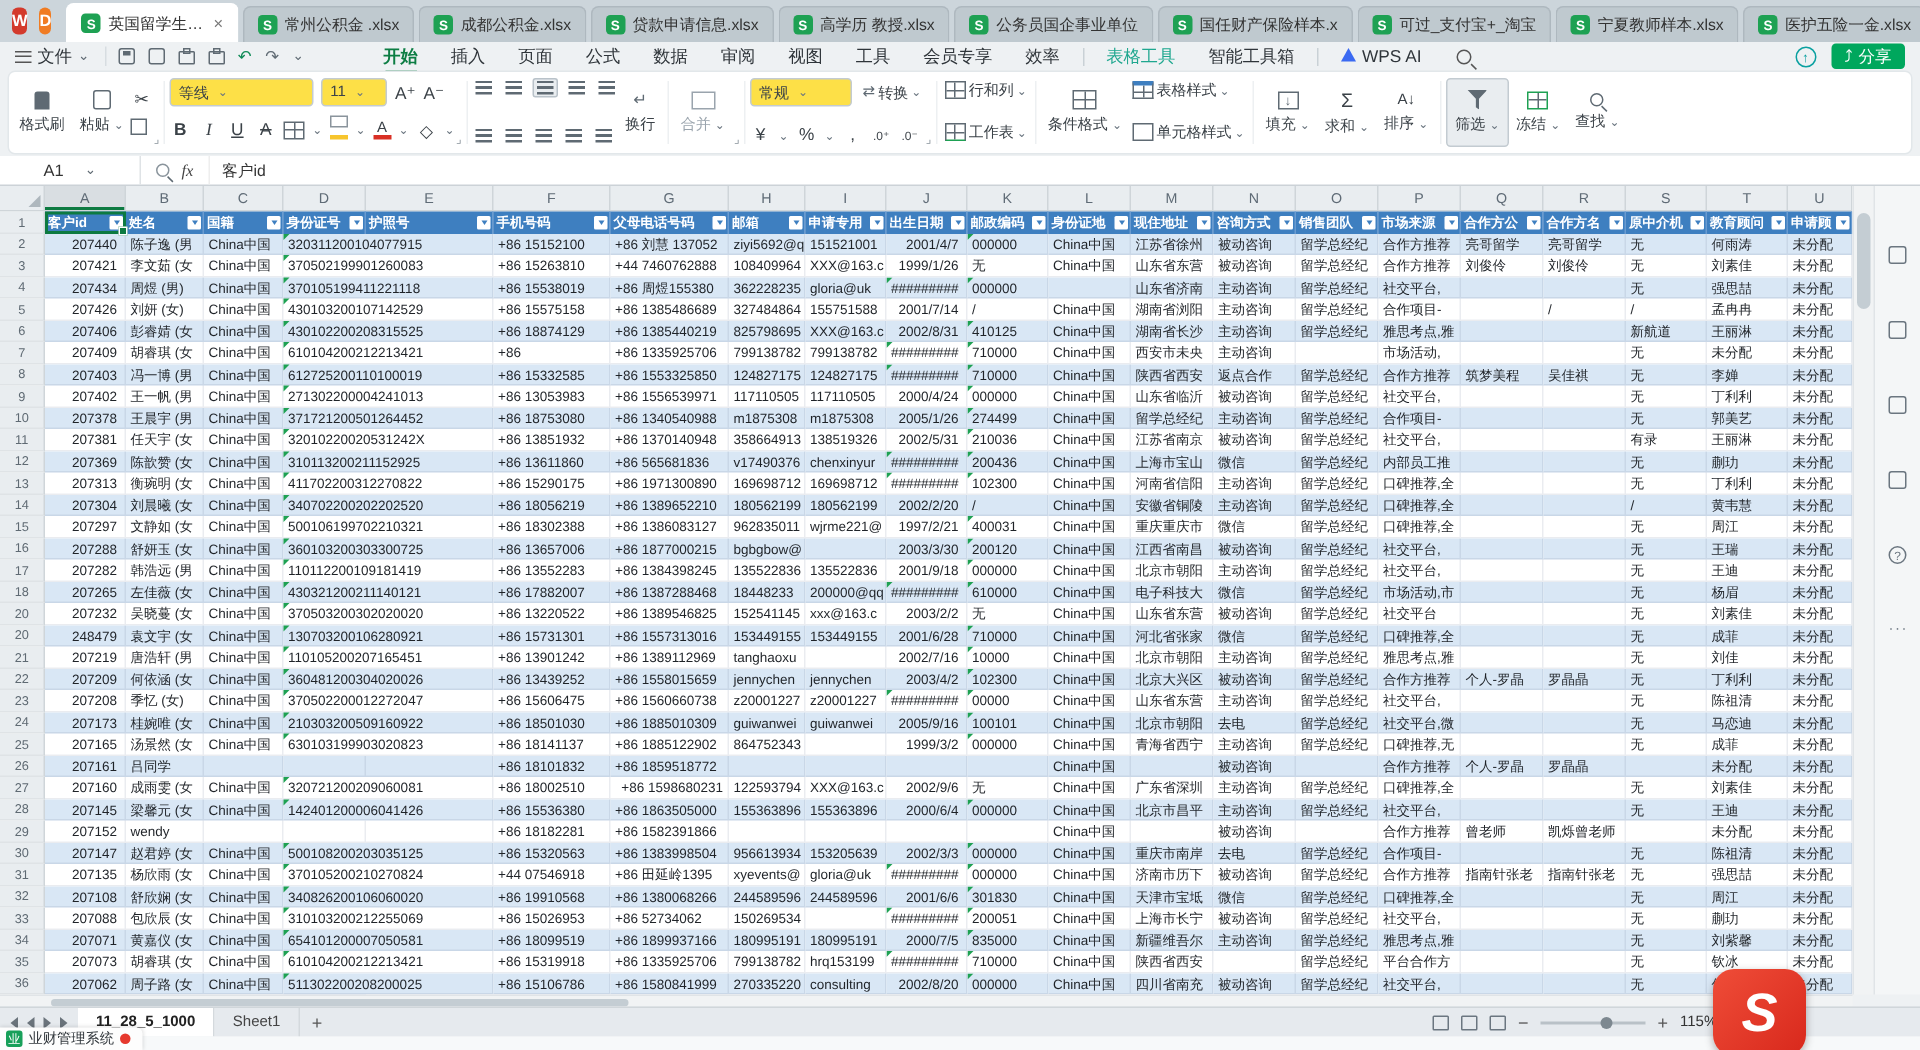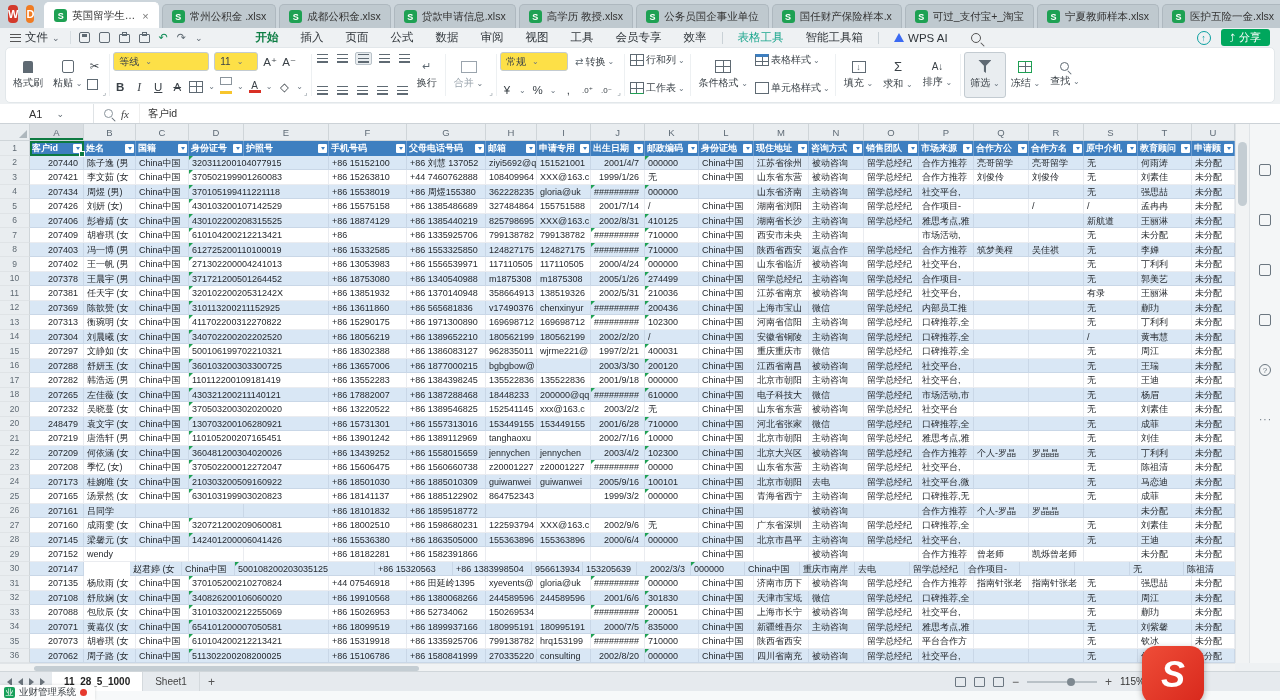--- a/index.html
+++ b/index.html
@@ -1119,21 +1119,21 @@
         <div class="gc" style="width: 43px;">未分配</div>
       </div>
       <div class="grow">
         <div class="rn">27</div>
         <div class="gc r" style="width: 54px;">207160</div>
         <div class="gc" style="width: 52px;">成雨雯 (女</div>
         <div class="gc" style="width: 53px;">China中国</div>
         <div class="gc spill gmark" style="width: 55px;">320721200209060081</div>
         <div class="gc" style="width: 85px;"></div>
         <div class="gc" style="width: 78px;">+86 18002510</div>
-        <div class="gc" style="width: 79px;">+86 1598680231</div>
+        <div class="gc" style="width: 79px; text-align: right;">+86 1598680231</div>
         <div class="gc" style="width: 51px;">122593794</div>
         <div class="gc" style="width: 54px;">XXX@163.c</div>
         <div class="gc r" style="width: 54px;">2002/9/6</div>
         <div class="gc" style="width: 54px;">无</div>
         <div class="gc" style="width: 55px;">China中国</div>
         <div class="gc" style="width: 55px;">广东省深圳</div>
         <div class="gc" style="width: 55px;">主动咨询</div>
         <div class="gc" style="width: 55px;">留学总经纪</div>
         <div class="gc" style="width: 55px;">口碑推荐,全</div>
         <div class="gc" style="width: 55px;"></div>
@@ -1186,21 +1186,21 @@
         <div class="gc" style="width: 55px;">合作方推荐</div>
         <div class="gc" style="width: 55px;">曾老师</div>
         <div class="gc" style="width: 55px;">凯烁曾老师</div>
         <div class="gc" style="width: 54px;"></div>
         <div class="gc" style="width: 54px;">未分配</div>
         <div class="gc" style="width: 43px;">未分配</div>
       </div>
       <div class="grow band">
         <div class="rn">30</div>
         <div class="gc r" style="width: 54px;">207147</div>
-        <div class="gc" style="width: 52px; margin-left: 46px;">赵君婷 (女</div>
+        <div class="gc" style="width: 52px;">赵君婷 (女</div>
         <div class="gc" style="width: 53px;">China中国</div>
         <div class="gc spill gmark" style="width: 55px;">500108200203035125</div>
         <div class="gc" style="width: 85px;"></div>
         <div class="gc" style="width: 78px;">+86 15320563</div>
         <div class="gc" style="width: 79px;">+86 1383998504</div>
         <div class="gc" style="width: 51px;">956613934</div>
         <div class="gc" style="width: 54px;">153205639</div>
         <div class="gc r" style="width: 54px;">2002/3/3</div>
         <div class="gc gmark" style="width: 54px;">000000</div>
         <div class="gc" style="width: 55px;">China中国</div>

